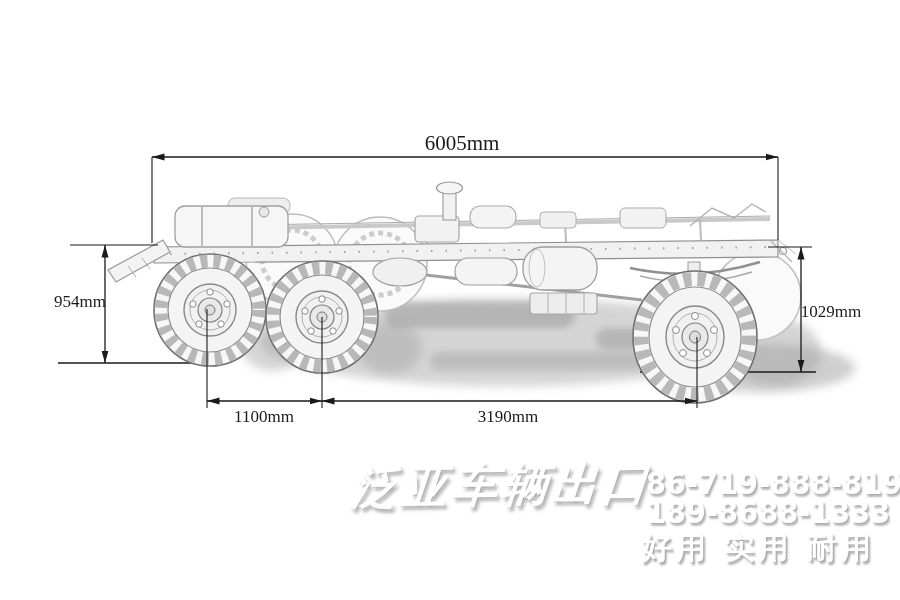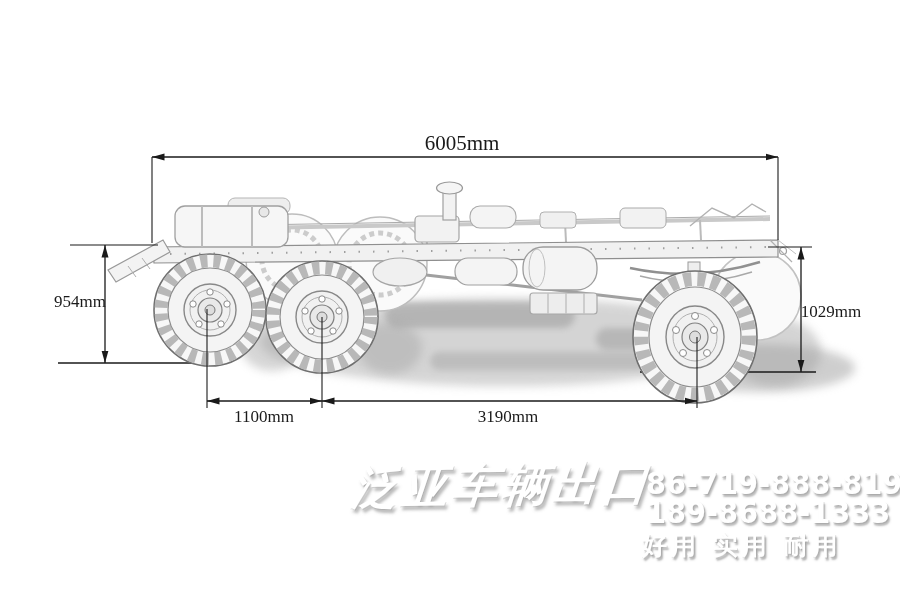--- a/index.html
+++ b/index.html
@@ -22,21 +22,21 @@
     text-shadow:3px 4px 3px rgba(120,120,120,0.50),1px 1px 0 rgba(160,160,160,0.35);
   }
   .wm-phone{
     font-size:30px;font-weight:800;letter-spacing:0px;
     transform:scaleX(0.96);transform-origin:left top;
     text-shadow:2px 3px 2px rgba(120,120,120,0.50),1px 1px 0 rgba(165,165,165,0.35);
   }
   .wm-phone1{left:646px;top:469px;}
   .wm-phone2{left:646px;top:498px;}
   .wm-slogan{
-    left:642px;top:533px;font-size:25px;font-weight:900;letter-spacing:4px;
+    left:642px;top:533px;font-size:30px;font-weight:900;letter-spacing:4px;
     text-shadow:2px 3px 2px rgba(115,115,115,0.55),1px 1px 0 rgba(160,160,160,0.35);
   }
 </style>
 </head>
 <body>
 
 <div id="canvas">
 
   <svg id="drawing-svg" width="900" height="600" viewBox="0 0 900 600">
     <defs>

